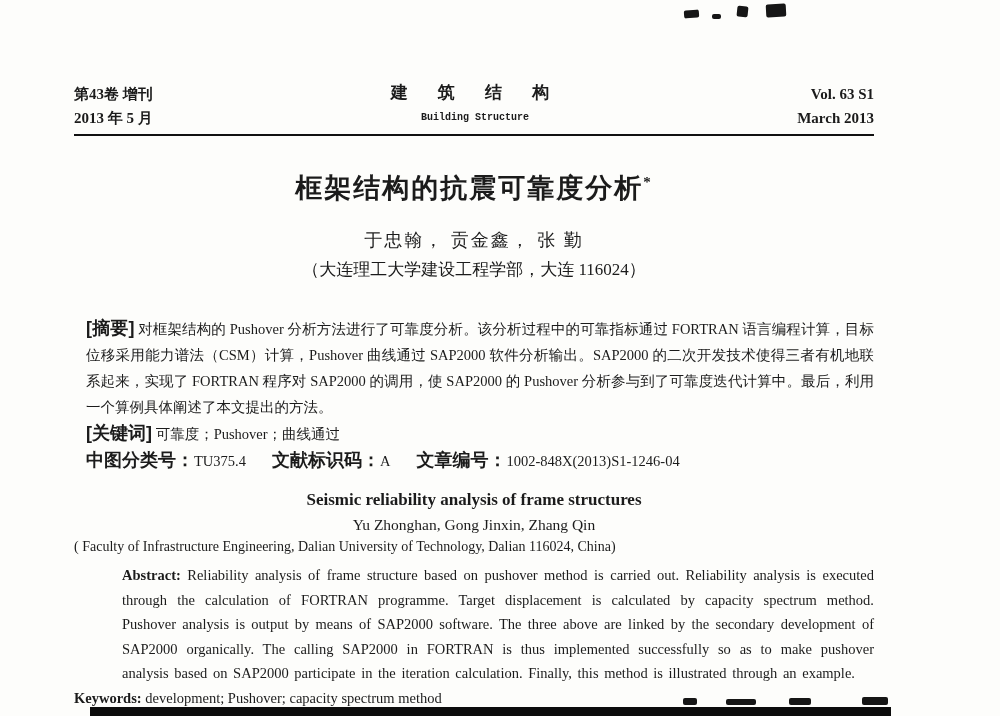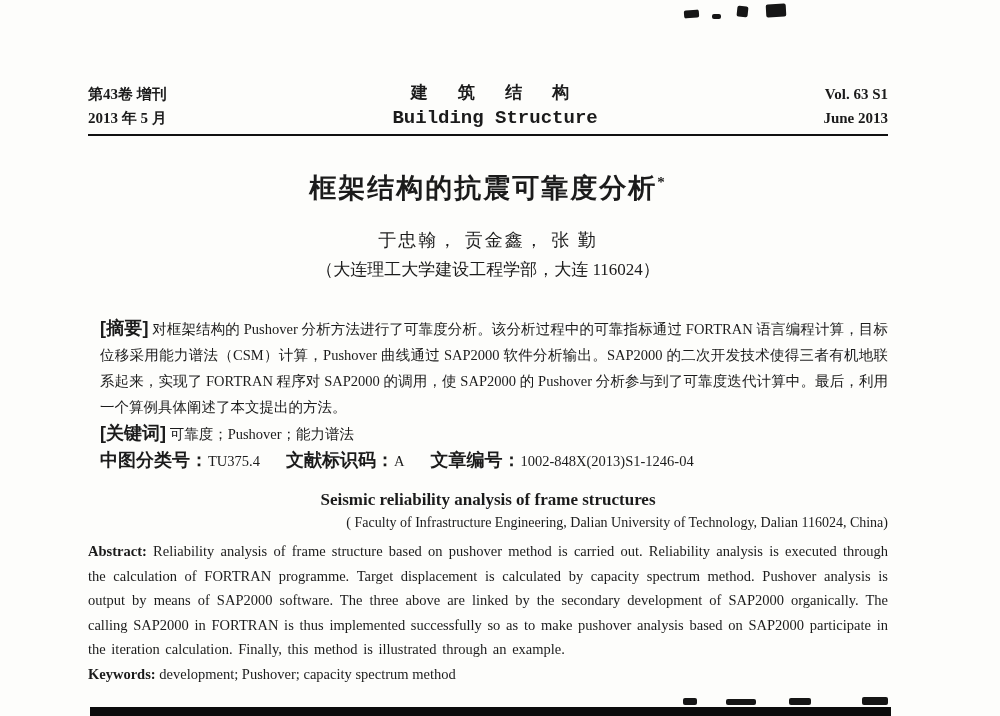--- a/index.html
+++ b/index.html
@@ -1,48 +1,48 @@
 <!DOCTYPE html>
 <html><head>
 <meta charset="utf-8">
 <style>
   html,body{margin:0;padding:0;}
   body{
     width:1000px;height:716px;position:relative;overflow:hidden;
     background:#fdfdfb;color:#1b1b1b;
     font-family:"Liberation Serif","DejaVu Serif",serif;
   }
-  .page{position:absolute;left:88px;top:82px;width:800px;}
+  .page{position:absolute;left:74px;top:82px;width:800px;}
 
   
   .journal-header{display:flex;justify-content:space-between;align-items:flex-start;}
   .jh-left,.jh-right{font-size:15px;font-weight:700;line-height:24px;white-space:nowrap;}
   .jh-right{text-align:right;}
   .jh-center{text-align:center;flex:1;font-family:Liberation Mono, monospace;}
   .jh-cn{font-size:17px;font-weight:700;letter-spacing:10px;line-height:24px;}
-  .jh-en{font-size:19px;font-weight:700;line-height:24px;}
+  .jh-en{font-size:10px;font-weight:700;line-height:24px;}
   .header-rule{border-top:2.5px solid #111;margin-top:4px;}
 
   
   .cn-title{margin-top:34px;text-align:center;font-size:27px;font-weight:700;letter-spacing:2px;}
   .cn-title sup{font-size:15px;font-weight:700;}
   .cn-authors{margin-top:22px;text-align:center;font-size:18px;letter-spacing:2px;}
   .cn-affil{margin-top:6px;text-align:center;font-size:17px;}
 
   .cn-abstract{margin-top:34px;padding-left:12px;font-size:14.5px;line-height:26px;text-align:justify;}
   .cn-abstract b,.cn-keywords b,.cn-meta b{font-family:"Liberation Sans","DejaVu Sans",sans-serif;font-size:18px;}
   .cn-keywords{padding-left:12px;font-size:14.5px;line-height:26px;}
   .cn-meta{padding-left:12px;font-size:14.5px;line-height:26px;}
   .cn-meta .pair{margin-right:26px;}
 
   
   .en-title{margin-top:16px;text-align:center;font-size:17px;font-weight:700;}
   .en-authors{margin-top:6px;text-align:center;font-size:15.5px;}
-  .en-affil{margin-top:5px;text-align:right;font-size:14px;font-family:Liberation Serif, serif;}
-  .en-abstract{margin-top:8px;font-size:14.5px;line-height:24.5px;text-align:justify;word-spacing:2px;}
+  .en-affil{margin-top:5px;text-align:left;font-size:14px;font-family:Liberation Serif, serif;}
+  .en-abstract{margin-top:8px;font-size:14.5px;line-height:24.5px;text-align:justify;word-spacing:2px;margin-left:48px;}
   .en-abstract b,.en-keywords b{font-weight:700;}
   .en-keywords{font-size:14.5px;line-height:24.5px;}
 
   
   .artifact{position:absolute;background:#161616;border-radius:2px;}
   .bottom-bar{position:absolute;left:90px;top:707px;width:801px;height:9px;background:#0c0c0c;}
 </style>
 </head>
 <body>
 
@@ -57,43 +57,44 @@
     <div class="jh-left">
       <div>第43卷 增刊</div>
       <div>2013 年 5 月</div>
     </div>
     <div class="jh-center">
       <div class="jh-cn">建 筑 结 构</div>
       <div class="jh-en">Building Structure</div>
     </div>
     <div class="jh-right">
       <div>Vol. 63   S1</div>
-      <div>June   2013</div>
+      <div>March   2013</div>
     </div>
   </div>
   <div class="header-rule"></div>
 
   <div class="cn-title"><span>框架结构的抗震可靠度分析</span><sup>*</sup></div>
 
   <div class="cn-authors">于忠翰，  贡金鑫，  张  勤</div>
   <div class="cn-affil">（大连理工大学建设工程学部，大连 116024）</div>
 
   <div class="cn-abstract">
     <b>[摘要]</b><span> 对框架结构的 Pushover 分析方法进行了可靠度分析。该分析过程中的可靠指标通过 FORTRAN 语言编程计算，目标位移采用能力谱法（CSM）计算，Pushover 曲线通过 SAP2000 软件分析输出。SAP2000 的二次开发技术使得三者有机地联系起来，实现了 FORTRAN 程序对 SAP2000 的调用，使 SAP2000 的 Pushover 分析参与到了可靠度迭代计算中。最后，利用一个算例具体阐述了本文提出的方法。</span>
   </div>
 
   <div class="cn-keywords">
-    <b>[关键词]</b><span> 可靠度；Pushover；能力谱法</span>
+    <b>[关键词]</b><span> 可靠度；Pushover；曲线通过</span>
   </div>
 
   <div class="cn-meta">
     <span class="pair"><b>中图分类号：</b><span>TU375.4</span></span><span class="pair"><b>文献标识码：</b><span>A</span></span><span class="pair"><b>文章编号：</b><span>1002-848X(2013)S1-1246-04</span></span>
   </div>
 
   <div class="en-title">Seismic reliability analysis of frame structures</div>
+  <div class="en-authors">Yu Zhonghan, Gong Jinxin, Zhang Qin</div>
   <div class="en-affil">( Faculty of Infrastructure Engineering, Dalian University of Technology, Dalian 116024, China)</div>
 
   <div class="en-abstract">
     <b>Abstract:</b><span> Reliability analysis of frame structure based on pushover method is carried out. Reliability analysis is executed through the calculation of FORTRAN programme. Target displacement is calculated by capacity spectrum method. Pushover analysis is output by means of SAP2000 software. The three above are linked by the secondary development of SAP2000 organically. The calling SAP2000 in FORTRAN is thus implemented successfully so as to make pushover analysis based on SAP2000 participate in the iteration calculation. Finally, this method is illustrated through an example.</span>
   </div>
 
   <div class="en-keywords">
     <b>Keywords:</b><span> development; Pushover; capacity spectrum method</span>
   </div>
 

